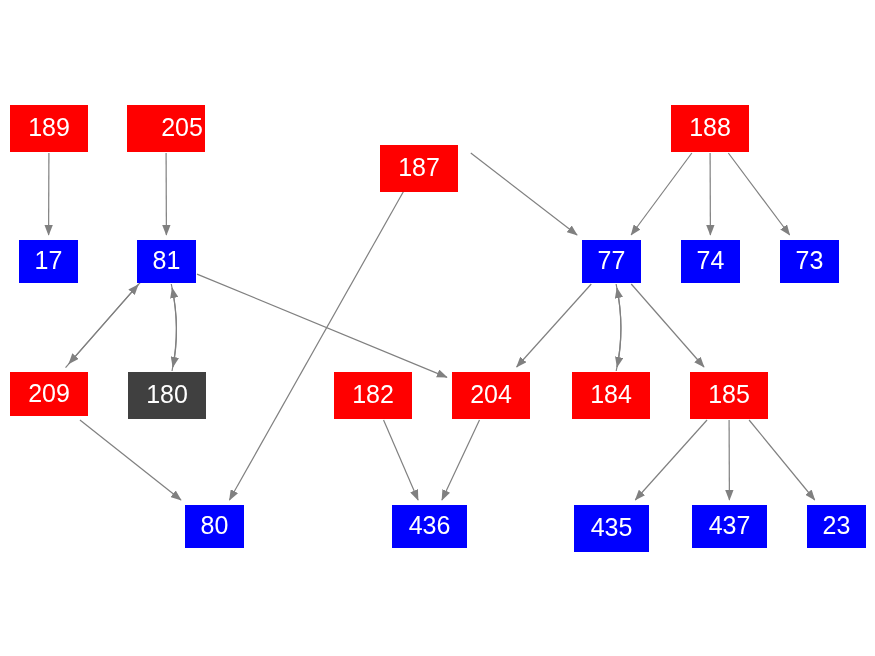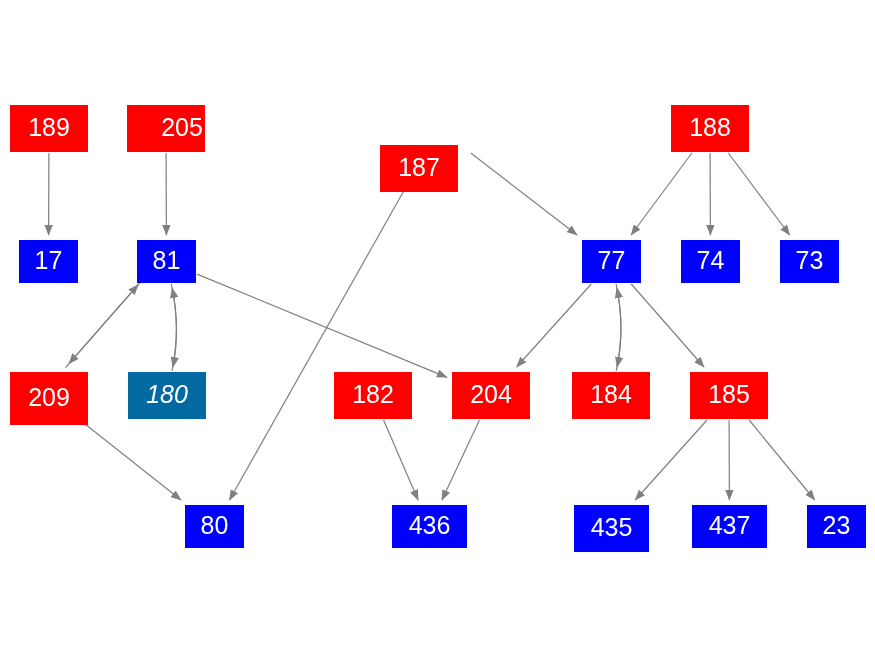--- a/index.html
+++ b/index.html
@@ -101,24 +101,24 @@
       </div>
       <div class="node blue" style="left: 582px; top: 240px; width: 59px; height: 43px; background: rgb(0, 0, 255); color: rgb(255, 255, 255);">
         <span class="node-label">77</span>
       </div>
       <div class="node blue" style="left: 681px; top: 240px; width: 59px; height: 43px; background: rgb(0, 0, 255); color: rgb(255, 255, 255);">
         <span class="node-label">74</span>
       </div>
       <div class="node blue" style="left: 780px; top: 240px; width: 59px; height: 43px; background: rgb(0, 0, 255); color: rgb(255, 255, 255); justify-content: center;">
         <span class="node-label">73</span>
       </div>
-      <div class="node red" style="left: 10px; top: 372px; width: 78px; height: 53px; background: rgb(255, 0, 0); color: rgb(255, 255, 255);">
+      <div class="node red" style="left: 10px; top: 372px; width: 78px; height: 44px; background: rgb(255, 0, 0); color: rgb(255, 255, 255);">
         <span class="node-label">209</span>
       </div>
-      <div class="node red" style="left: 128px; top: 372px; width: 78px; height: 47px; background: #0369a1; color: rgb(255, 255, 255); font-style: italic;">
+      <div class="node red" style="left: 128px; top: 372px; width: 78px; height: 47px; background: #404040; color: rgb(255, 255, 255);">
         <span class="node-label">180</span>
       </div>
       <div class="node red" style="left: 334px; top: 372px; width: 78px; height: 47px; background: rgb(255, 0, 0); color: rgb(255, 255, 255);">
         <span class="node-label">182</span>
       </div>
       <div class="node red" style="left: 452px; top: 372px; width: 78px; height: 47px; background: rgb(255, 0, 0); color: rgb(255, 255, 255);">
         <span class="node-label">204</span>
       </div>
       <div class="node red" style="left: 572px; top: 372px; width: 78px; height: 47px; background: rgb(255, 0, 0); color: rgb(255, 255, 255);">
         <span class="node-label">184</span>

